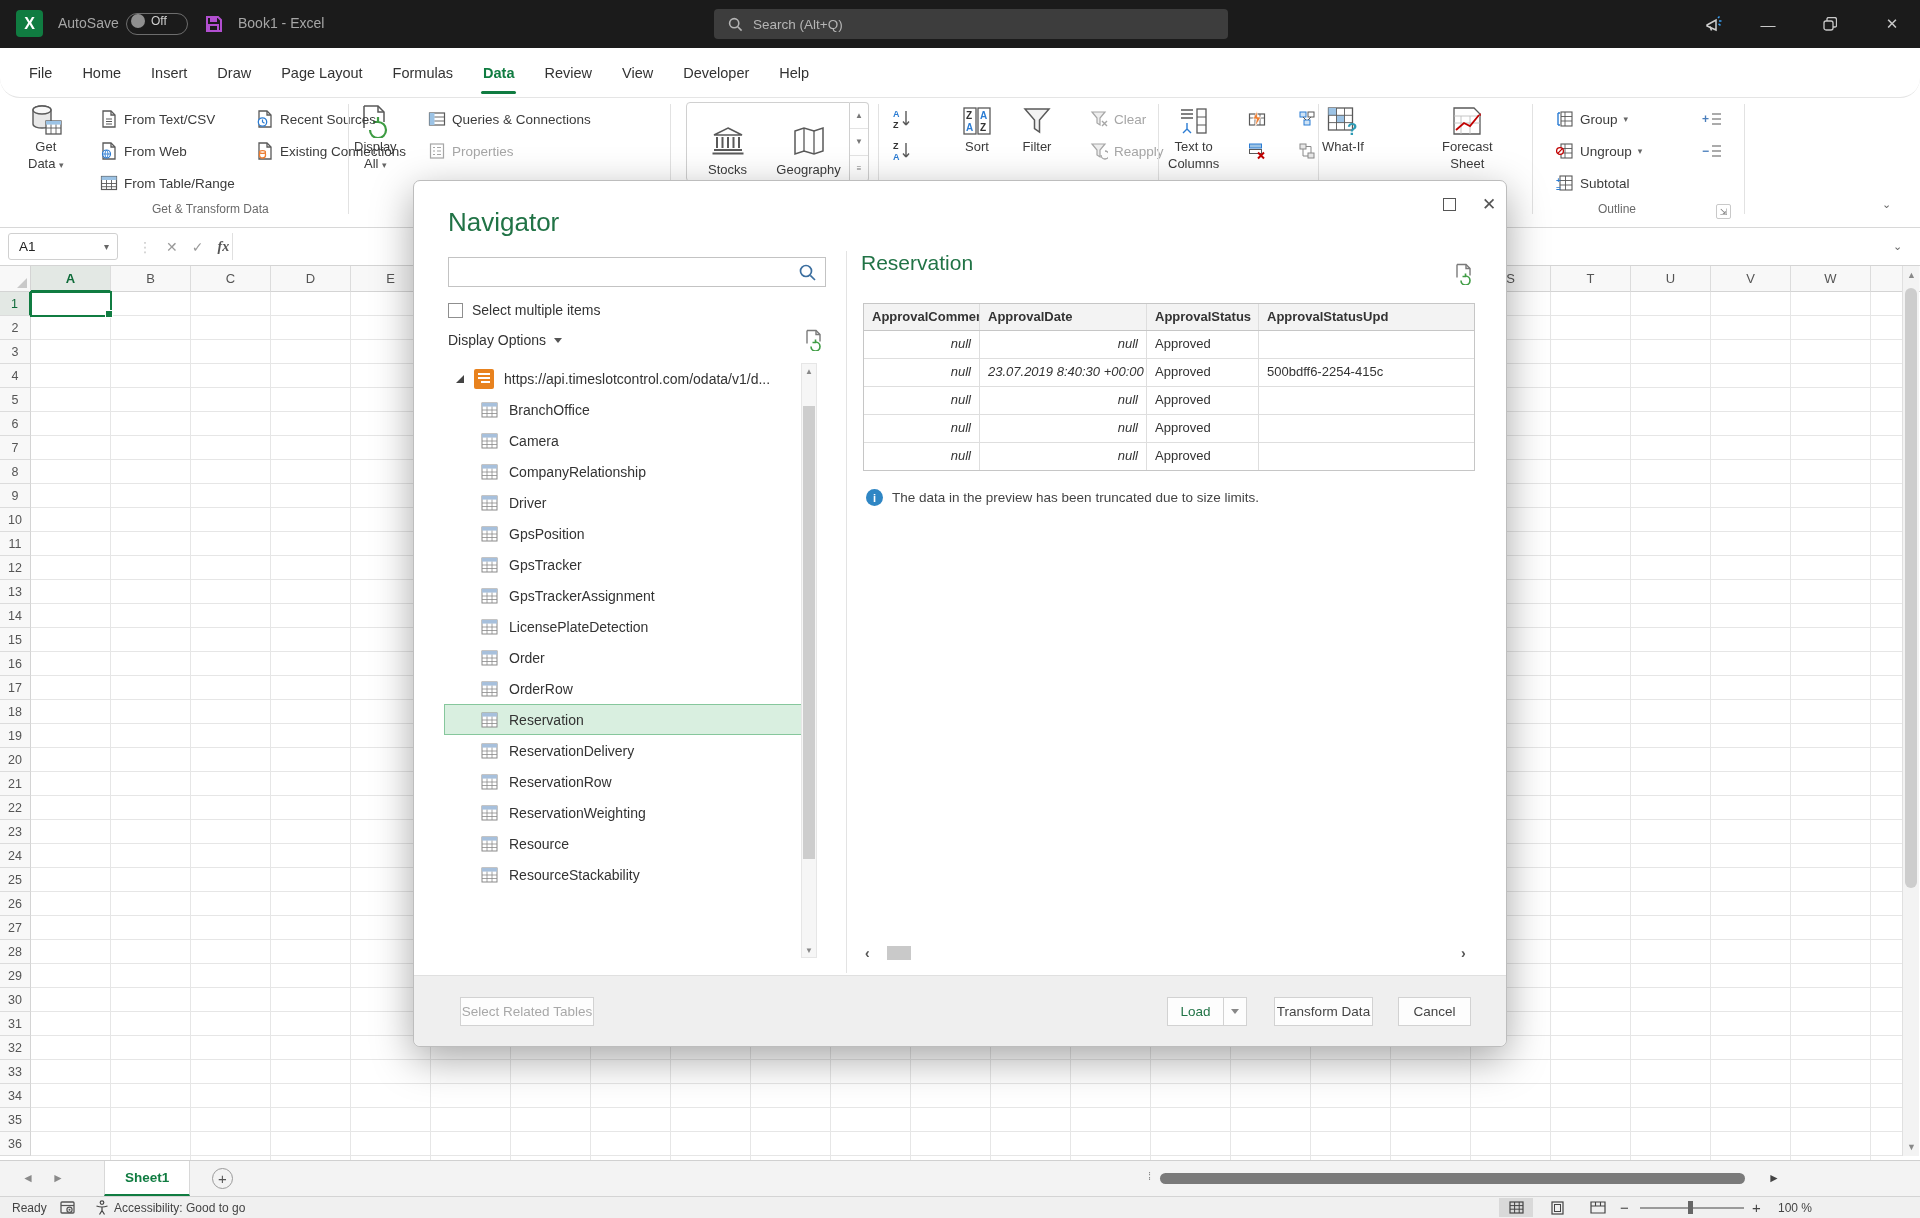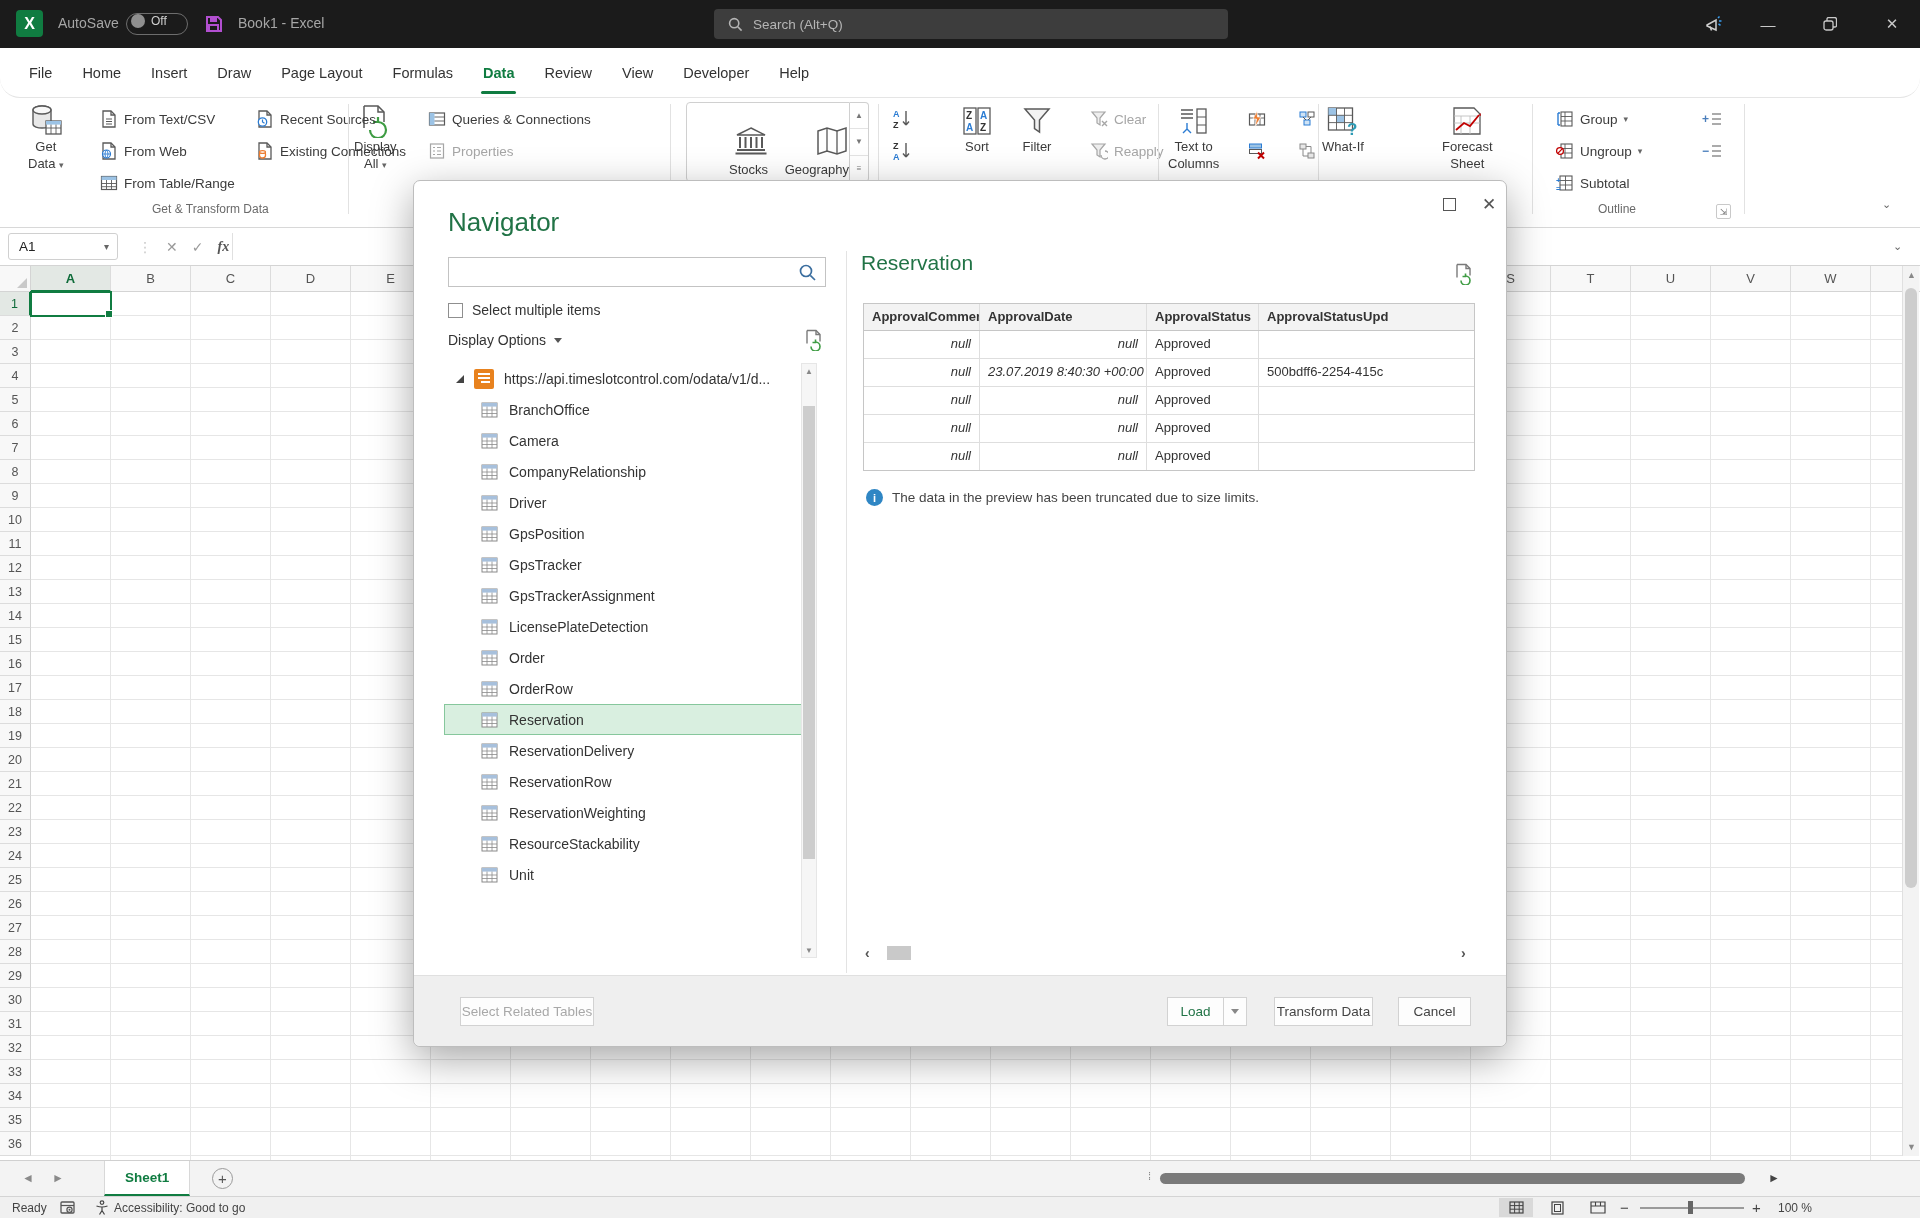--- a/index.html
+++ b/index.html
@@ -31,21 +31,21 @@
   #ribbon { position:absolute; left:0; top:98px; width:1920px; height:130px; background:#fff; border-bottom:1px solid #d8d8d8; }
   .rb-small { position:absolute; height:26px; display:inline-flex; align-items:center; gap:6px; font-size:13.5px; color:#3b3b3b; padding:0 4px; border-radius:3px; }
   .rb-small.dis { color:#a6a6a6; }
   .rb-big { position:absolute; top:6px; display:flex; flex-direction:column; align-items:center; font-size:13px; color:#3b3b3b; }
   .rb-big .bicon { height:34px; display:flex; align-items:center; }
   .rb-big .bl { line-height:17px; text-align:center; white-space:nowrap; }
   .chev { font-size:9px; color:#666; }
   .rb-divider { position:absolute; top:6px; width:1px; height:110px; background:#e2e2e2; }
   .grp-label { position:absolute; top:104px; font-size:12px; color:#6a6a6a; white-space:nowrap; }
   .gallery { position:absolute; left:686px; top:4px; width:164px; height:80px; border:1px solid #d0d0d0; border-radius:4px 0 0 4px; background:#fff; display:flex; }
-  .gal-item { width:82px; display:flex; flex-direction:column; align-items:flex-end; justify-content:flex-end; padding-bottom:4px; font-size:13px; color:#3b3b3b; gap:6px; }
+  .gal-item { width:82px; display:flex; flex-direction:column; align-items:center; justify-content:flex-end; padding-bottom:4px; font-size:13px; color:#3b3b3b; gap:6px; }
   .gal-strip { position:absolute; left:850px; top:4px; width:19px; height:80px; border:1px solid #d0d0d0; border-left:none; border-radius:0 4px 4px 0; display:flex; flex-direction:column; }
   .gal-strip div { flex:1; display:flex; align-items:center; justify-content:center; font-size:8px; color:#777; border-bottom:1px solid #e3e3e3; }
   .gal-strip div:last-child { border-bottom:none; }
   .launcher { position:absolute; left:1716px; top:106px; width:15px; height:15px; border:1px solid #c9c9c9; border-radius:2px; color:#777; font-size:9px; display:flex; align-items:center; justify-content:center; }
   .rb-collapse { position:absolute; left:1882px; top:100px; color:#666; font-size:11px; }
 
   
   #fbar { position:absolute; left:0; top:228px; width:1920px; height:38px; background:#fff; border-bottom:1px solid #d4d4d4; }
   .namebox { position:absolute; left:8px; top:5px; width:110px; height:27px; border:1px solid #d0d0d0; border-radius:3px; background:#fff; font-size:13.5px; color:#222; display:flex; align-items:center; padding-left:10px; }
   .nb-chev { position:absolute; right:8px; color:#666; font-size:10px; }
@@ -855,31 +855,31 @@
           <span>ReservationWeighting</span>
         </div>
         <div class="tree-row child">
           <span class="ic">
             <svg width="17" height="16" viewBox="0 0 17 16">
               <rect x="1" y="1" width="15" height="14" fill="#fff" stroke="#8a8a8a" stroke-width="1"></rect>
               <rect x="1" y="1" width="15" height="3.6" fill="#a7c0dc"></rect>
               <path d="M1 8 h15 M1 11.5 h15 M6 4.6 v10.4 M11 4.6 v10.4" stroke="#8a8a8a" stroke-width="0.8"></path>
             </svg>
           </span>
+          <span>Resource</span>
+        </div>
+        <div class="tree-row child">
+          <span class="ic">
+            <svg width="17" height="16" viewBox="0 0 17 16">
+              <rect x="1" y="1" width="15" height="14" fill="#fff" stroke="#8a8a8a" stroke-width="1"></rect>
+              <rect x="1" y="1" width="15" height="3.6" fill="#a7c0dc"></rect>
+              <path d="M1 8 h15 M1 11.5 h15 M6 4.6 v10.4 M11 4.6 v10.4" stroke="#8a8a8a" stroke-width="0.8"></path>
+            </svg>
+          </span>
           <span>ResourceStackability</span>
-        </div>
-        <div class="tree-row child">
-          <span class="ic">
-            <svg width="17" height="16" viewBox="0 0 17 16">
-              <rect x="1" y="1" width="15" height="14" fill="#fff" stroke="#8a8a8a" stroke-width="1"></rect>
-              <rect x="1" y="1" width="15" height="3.6" fill="#a7c0dc"></rect>
-              <path d="M1 8 h15 M1 11.5 h15 M6 4.6 v10.4 M11 4.6 v10.4" stroke="#8a8a8a" stroke-width="0.8"></path>
-            </svg>
-          </span>
-          <span>Unit</span>
         </div>
       </div>
 
     <div class="tree-sb">
       <div class="tsb-arr" style="top:3px;">▲</div>
       <div class="tsb-thumb"></div>
       <div class="tsb-arr" style="top:582px;">▼</div>
     </div>
 
     <div class="vdiv"></div>

